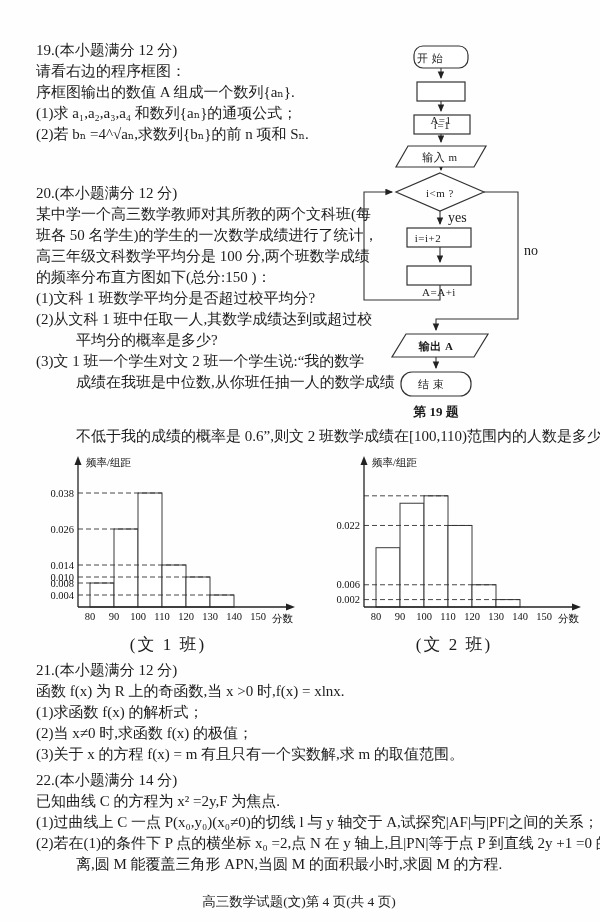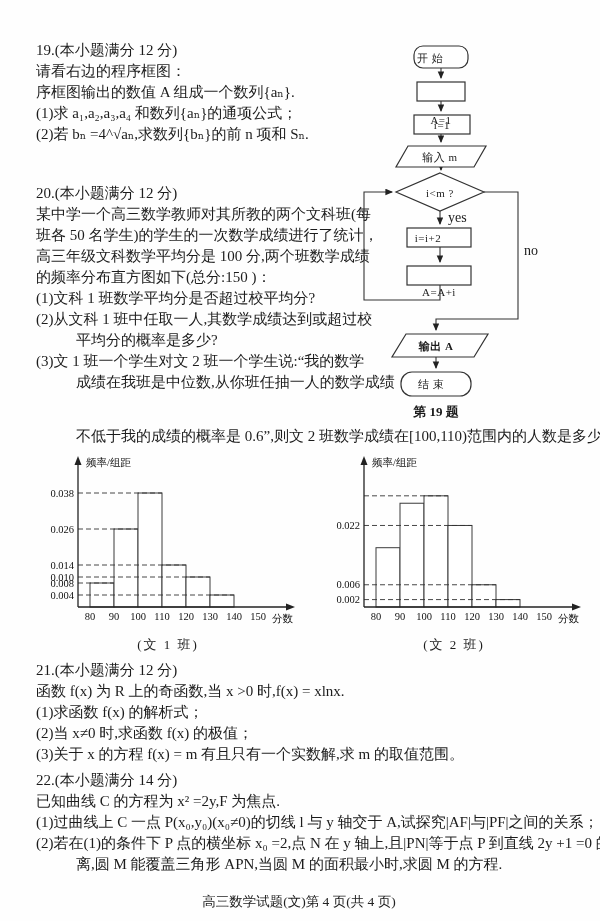--- a/index.html
+++ b/index.html
@@ -31,21 +31,21 @@
   .fc-side{position:absolute;font-size:14px;font-family:"Liberation Serif",serif;}
   .fc-caption{
     position:absolute;left:30px;top:359px;width:100px;text-align:center;
     font-weight:bold;font-size:13px;
   }
   
   .charts-row{display:flex;gap:14px;margin:8px 0 0 -4px;clear:right;}
   .chart{margin:0;width:272px;}
   .chart svg{display:block;}
   .chart figcaption{
-    text-align:center;font-size:13px;margin-top:1px;letter-spacing:2px;
+    text-align:center;font-size:17px;margin-top:1px;letter-spacing:2px;
   }
   
   .footer{
     margin-top:16px;text-align:center;font-size:13.5px;color:#222;
   }
 </style>
 </head>
 <body>
 
 <div class="page">

